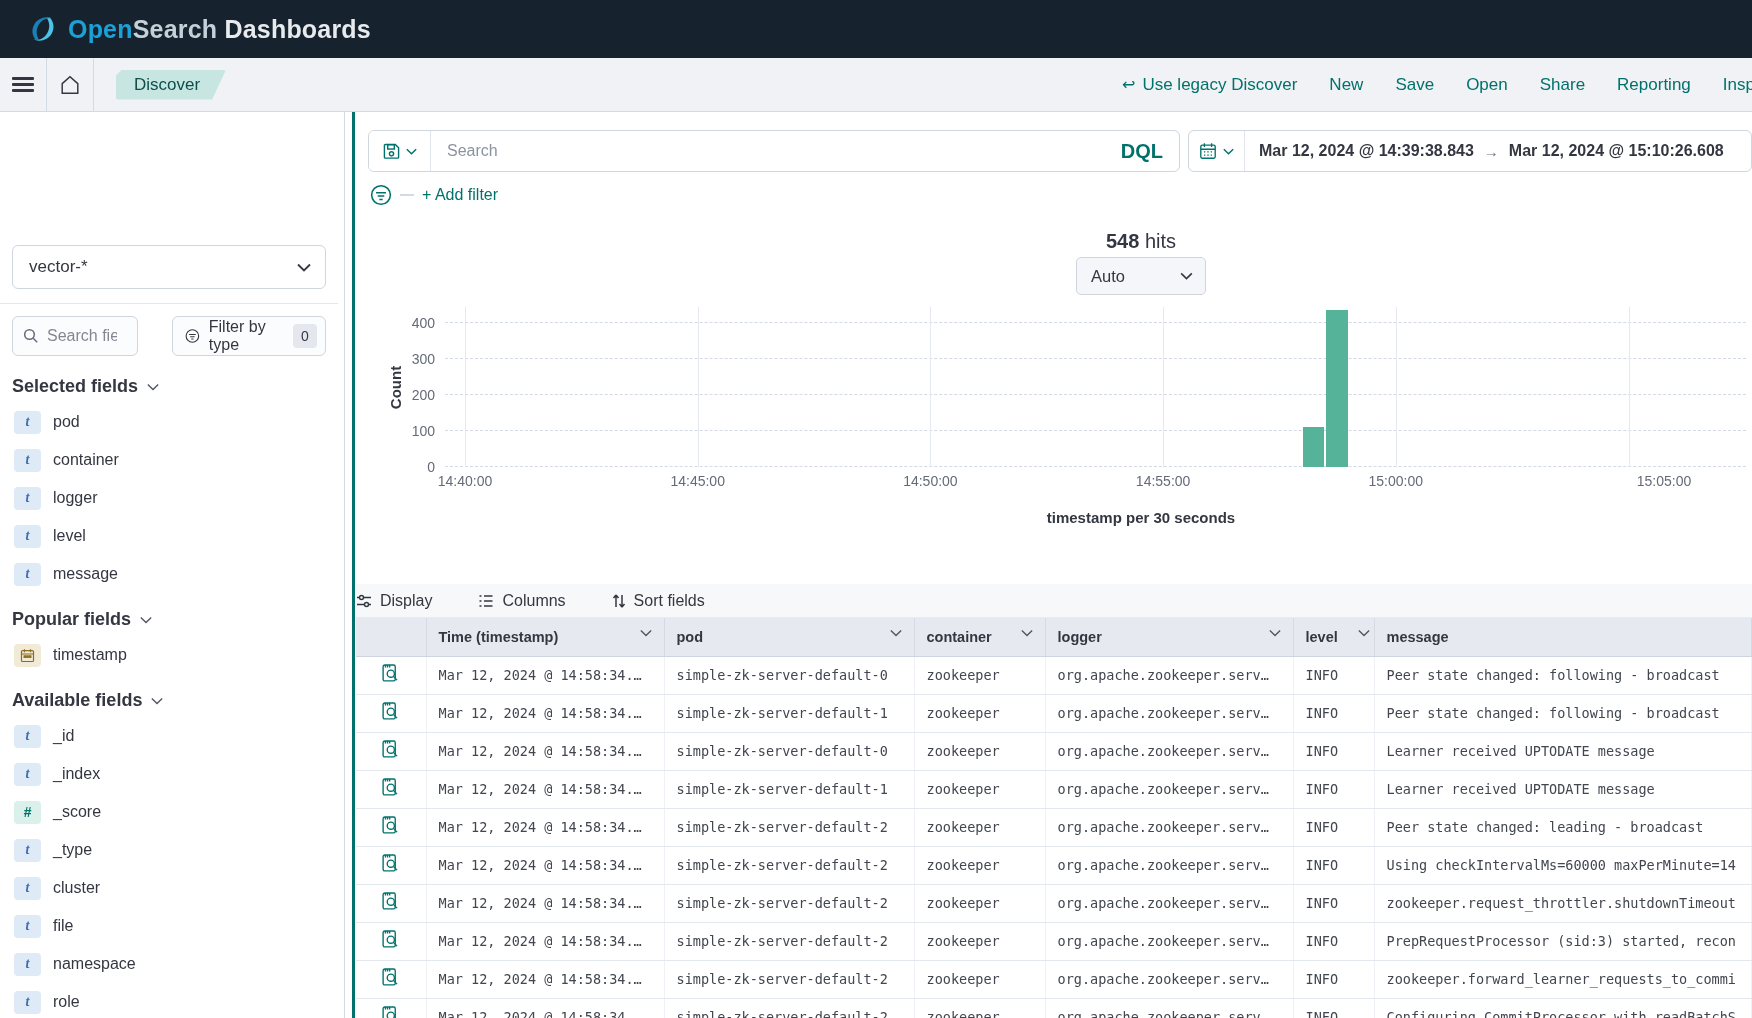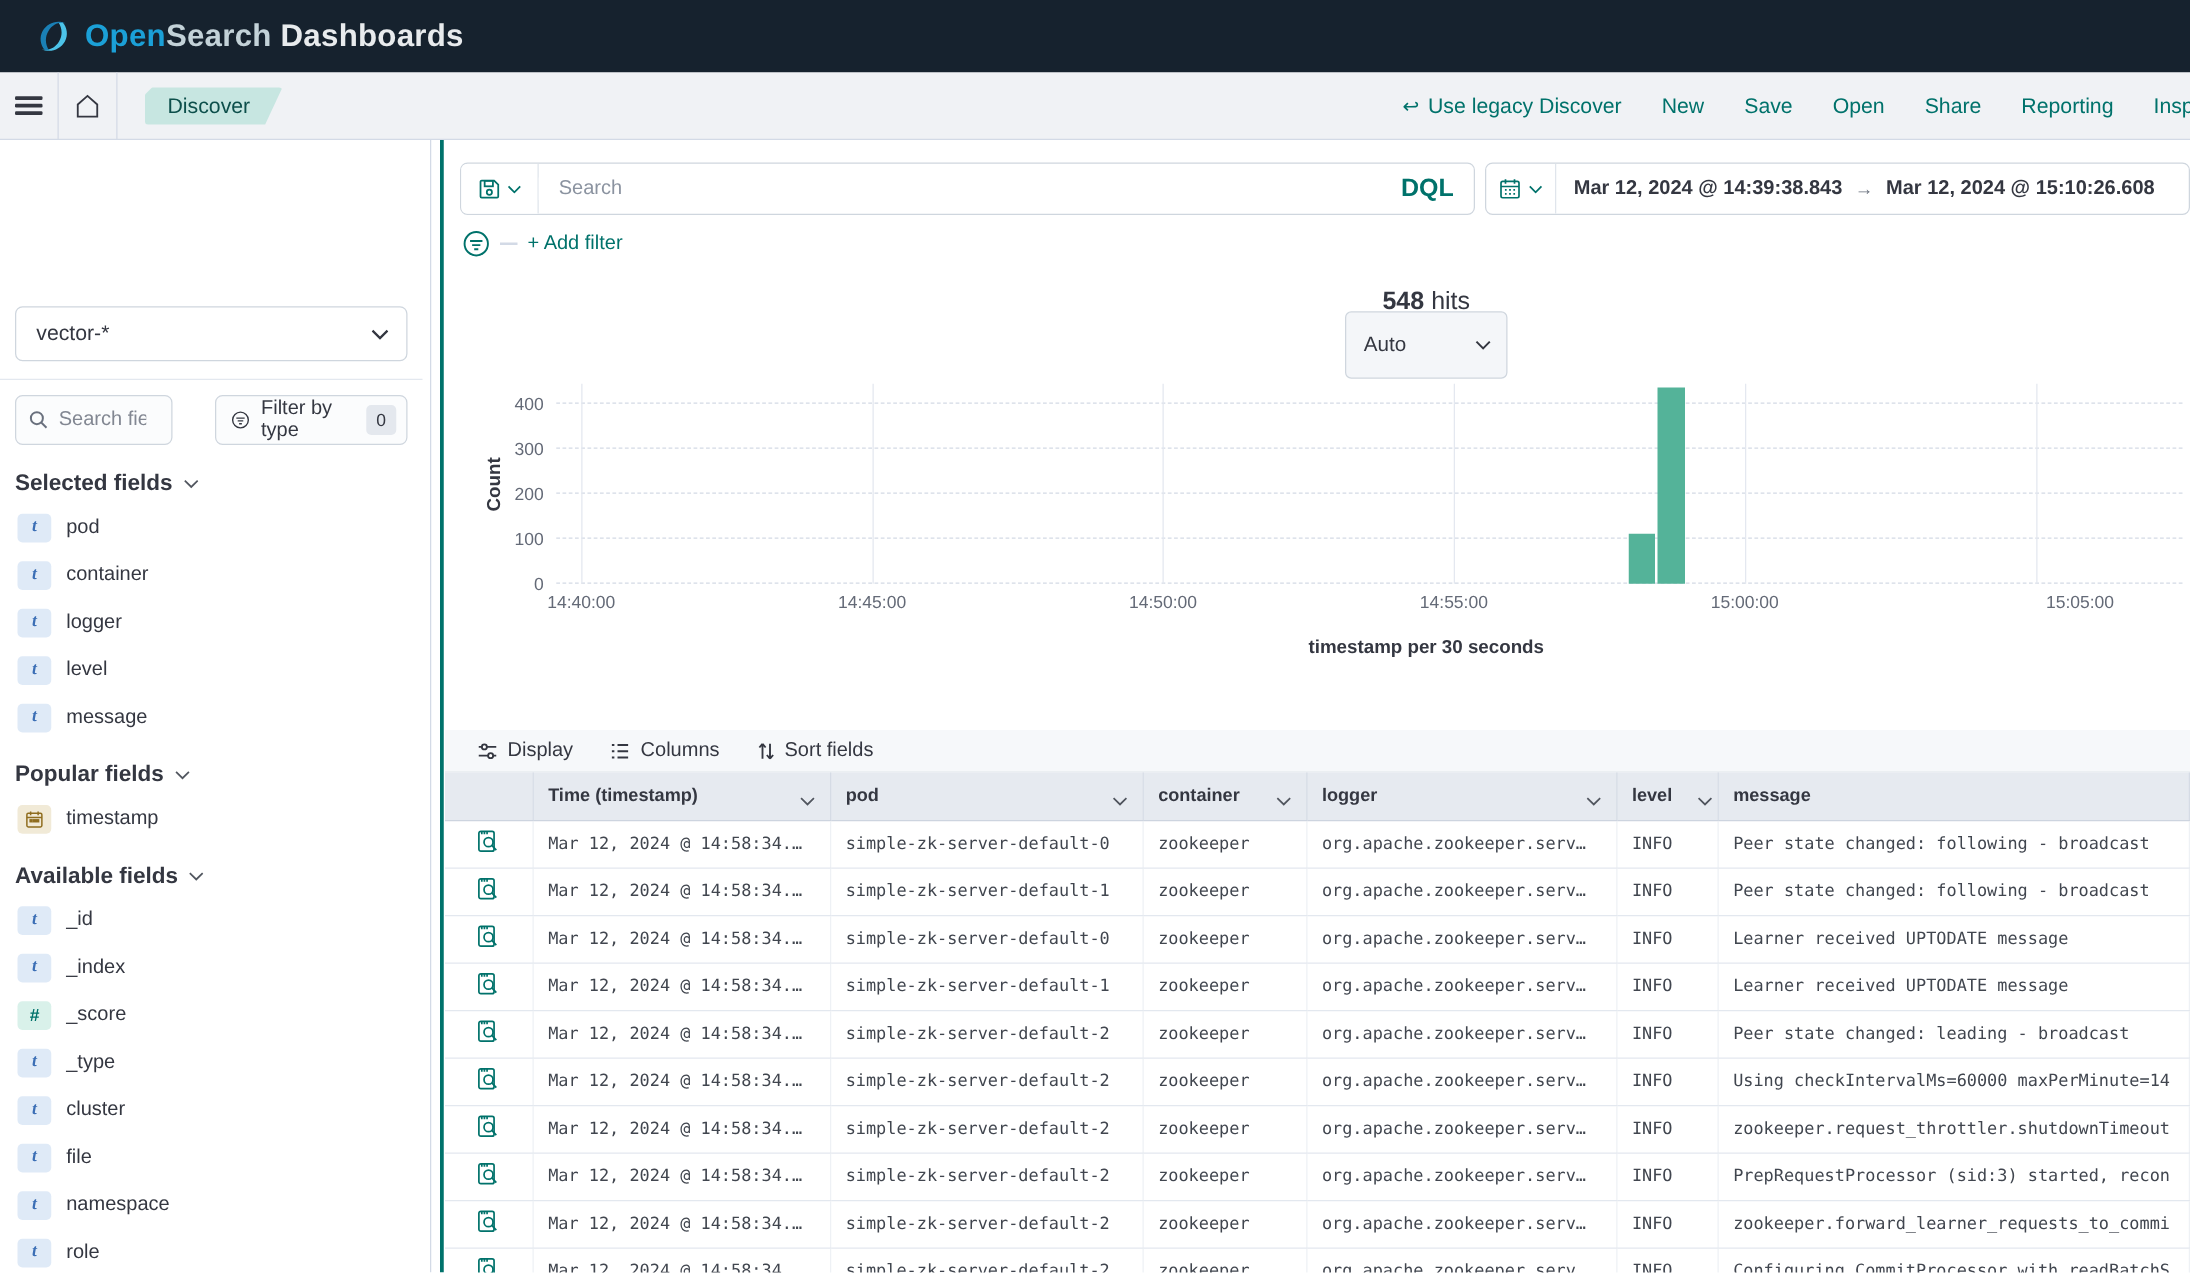--- a/index.html
+++ b/index.html
@@ -63,39 +63,39 @@
   
   .filterrow { display:flex; align-items:center; margin:12px 0 0 14px; height:22px; gap:8px; }
   .filter-dash { width:14px; height:2px; background:#d3dae6; }
   .add-filter { color:#00726b; font-size:16px; cursor:pointer; }
 
   
   .panel-head { width:1570px; text-align:center; }
   .hits-line { margin-top:24px; font-size:20px; color:#343741; }
   .hits-count { font-weight:bold; }
   .subtitle-row { height:46px; display:flex; align-items:center; justify-content:center; gap:12px; font-size:16.5px; color:#343741; }
-  .interval-select { width:130px; height:54px; background:#f4f6f9; border:1px solid #cfd6de; border-radius:5px; display:flex; align-items:center; justify-content:space-between; padding:0 12px 0 14px; font-size:16.5px; cursor:pointer; }
+  .interval-select { width:130px; height:38px; background:#f4f6f9; border:1px solid #cfd6de; border-radius:5px; display:flex; align-items:center; justify-content:space-between; padding:0 12px 0 14px; font-size:16.5px; cursor:pointer; }
 
   .chart-wrap { position:relative; height:186px; margin-top:8px; }
   .ylabel { position:absolute; left:18px; top:72px; transform:rotate(-90deg); transform-origin:center; font-size:15px; font-weight:bold; color:#343741; }
   .plot { position:absolute; left:89px; right:6px; top:0; height:160px; }
   .ygrid { position:absolute; left:0; right:0; height:0; border-top:1px dashed #d4dae5; }
   .ytick { position:absolute; width:40px; text-align:right; font-size:14px; color:#646a77; }
   .xgrid { position:absolute; top:0; bottom:0; width:0; border-left:1px solid #e4e8f0; }
   .bar { position:absolute; background:#54b399; }
   .xticklabel { position:absolute; top:166px; width:90px; margin-left:-45px; text-align:center; font-size:14px; color:#646a77; }
   .xaxis-title { width:1570px; text-align:center; font-size:15px; font-weight:bold; color:#343741; margin-top:16px; }
 
   
-  .results-toolbar { margin-top:58px; height:34px; background:#f6f8fa; display:flex; align-items:center; gap:30px; padding-left:26px; border-bottom:1px solid #e7ebf0; }
+  .results-toolbar { margin-top:58px; height:34px; background:#f6f8fa; display:flex; align-items:center; gap:46px; border-bottom:1px solid #e7ebf0; }
   .tb-btn { display:flex; align-items:center; gap:8px; font-size:16px; color:#343741; cursor:pointer; }
 
   table.results { border-collapse:collapse; width:1396px; table-layout:fixed; }
   table.results th { background:#e6eaf0; height:38px; font-size:14.5px; text-align:left; padding:0 12px; border-right:1px solid #d5dbe5; border-bottom:1px solid #cdd4df; color:#343741; cursor:pointer; }
-  table.results th .th-inner { display:flex; align-items:flex-end; justify-content:space-between;gap:20px; }
+  table.results th .th-inner { display:flex; align-items:flex-start; justify-content:space-between;gap:20px; }
   table.results td { height:38px; border-bottom:1px solid #e3e8ef; border-right:1px solid #eef1f5; padding:0 12px; font-family:"DejaVu Sans Mono","Liberation Mono",monospace; font-size:13.5px; color:#41464f; white-space:nowrap; overflow:hidden; }
   td.inspect-cell { text-align:center; padding:0; cursor:pointer; }
   .col-inspect { width:70px; } .col-time { width:238px; } .col-pod { width:250px; }
   .col-container { width:131px; } .col-logger { width:248px; } .col-level { width:81px; } .col-message { width:auto; }
 
   .chev { flex:0 0 auto; }
 </style>
 </head>
 <body>
 

